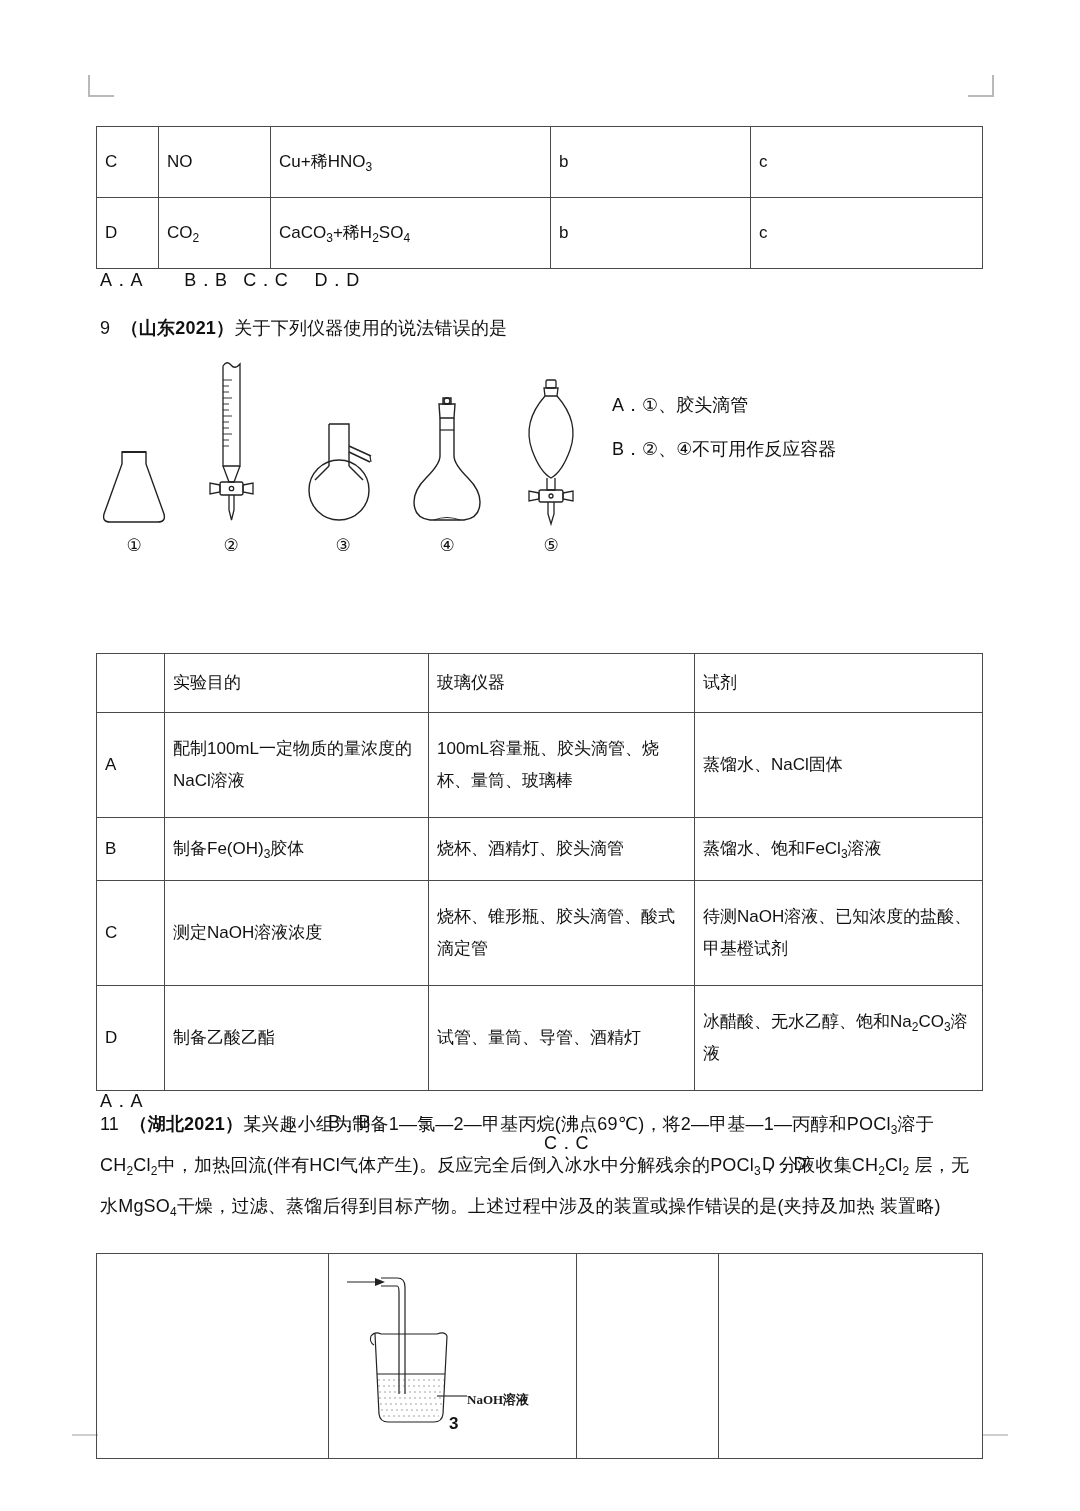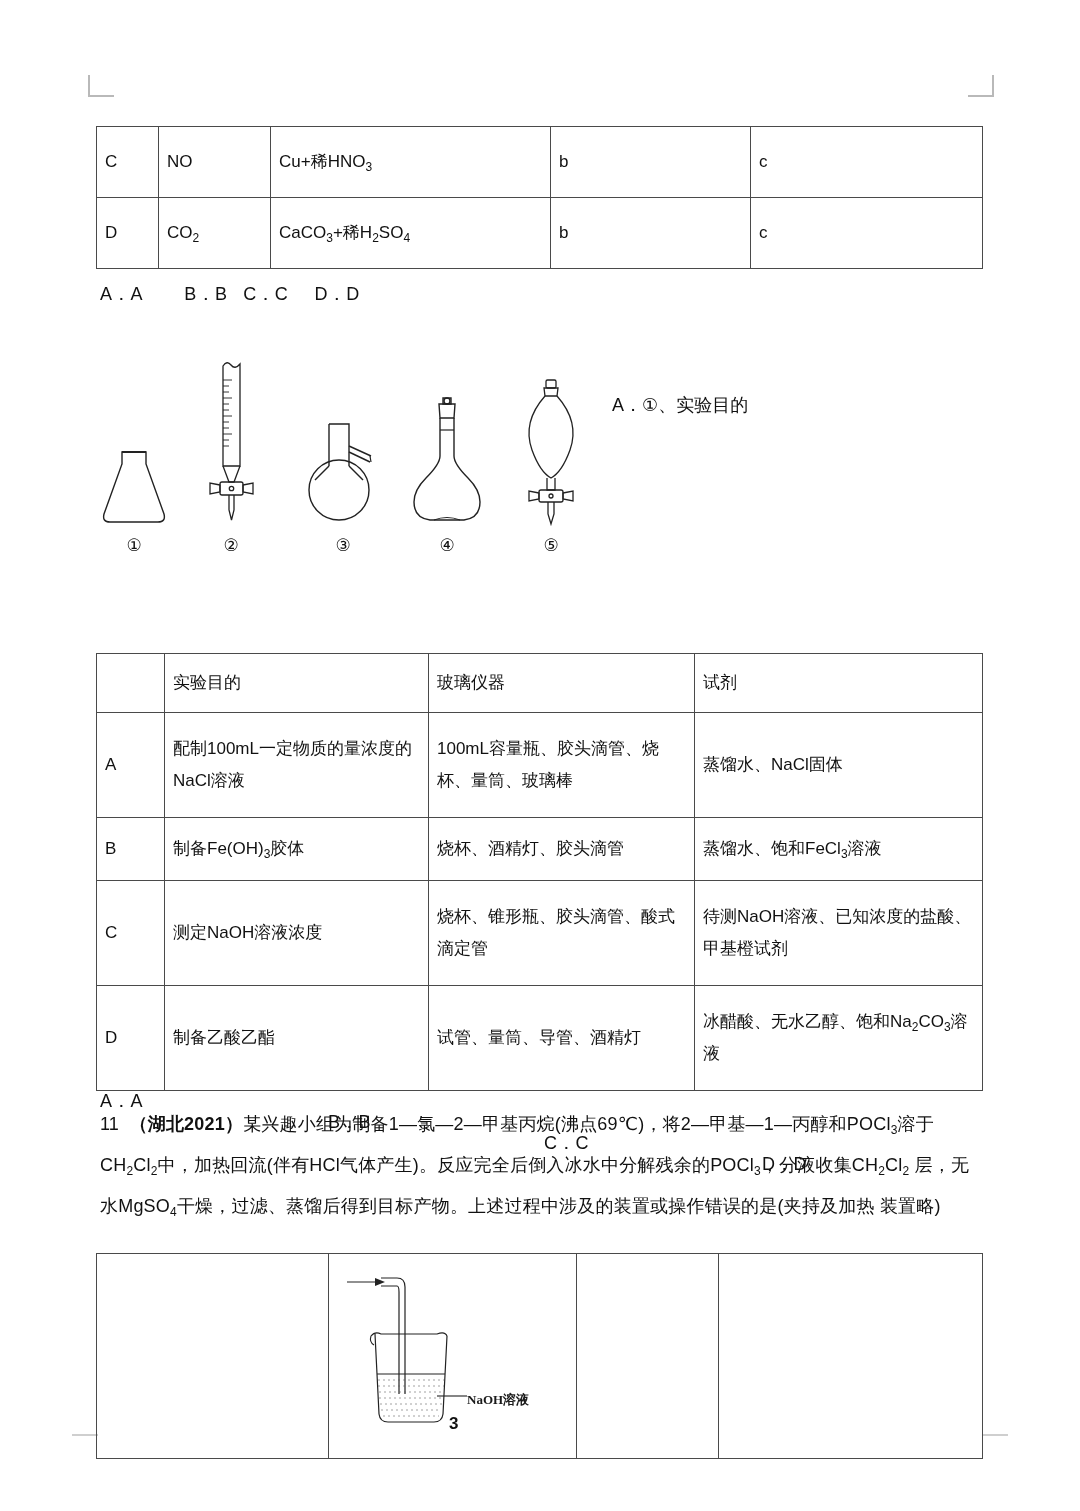--- a/index.html
+++ b/index.html
@@ -55,21 +55,21 @@
   #table-top { left: 96px; top: 126px; width: 886px; }
   #table-top td { height: 62px; }
 
   
   .opt-row {
     position: absolute;
     font-size: 18px;
     letter-spacing: 0.3px;
     white-space: pre;
   }
-  #opts-q8 { left: 100px; top: 282px; }
+  #opts-q8 { left: 100px; top: 268px; }
   #opts-q10 { left: 100px; top: 1068px; width: 886px; }
   #opts-q10 .opt { position: absolute; }
 
   
   .qstem {
     position: absolute;
     font-size: 18px;
     line-height: 39px;
     letter-spacing: 0.2px;
   }
@@ -176,20 +176,24 @@
         <td class="cell-bottom">CO<sub>2</sub></td>
         <td class="cell-bottom">CaCO<sub>3</sub>+稀H<sub>2</sub>SO<sub>4</sub></td>
         <td class="cell-bottom">b</td>
         <td class="cell-top">c</td>
       </tr>
     </tbody>
   </table>
 
   <div class="opt-row" id="opts-q8">A．A        B．B   C．C     D．D</div>
 
+  <div class="qstem" id="q9-stem">
+    <span>9</span>&nbsp;
+    <b>（山东2021）</b><span>关于下列仪器使用的说法错误的是</span>
+  </div>
 
   <div id="apparatus">
 
     <div class="appa" style="left:0px; width:76px;">
       <svg width="76" height="78" viewBox="0 0 76 78" fill="none" stroke="#222" stroke-width="1.4">
         <path d="M26 4 L50 4 L50 16 L68 66 Q70 74 62 74 L14 74 Q6 74 8 66 L26 16 Z"></path>
         <path d="M26 4 L50 4" stroke-width="2"></path>
       </svg>
       <div class="appa-num">①</div>
     </div>
@@ -266,21 +270,22 @@
         <path d="M23 115 L13 113 L13 123 L23 121 Z"></path>
         <path d="M47 115 L57 113 L57 123 L47 121 Z"></path>
         <path d="M32 124 L32 136 L35 146 L38 136 L38 124"></path>
       </svg>
       <div class="appa-num">⑤</div>
     </div>
 
   </div>
 
   <div id="q9-choices">
-    <div>A．①、实验目的</div>
+    <div>A．①、胶头滴管</div>
+    <div>B．②、④不可用作反应容器</div>
   </div>
 
 
   <table class="doc" id="table-q10">
     <colgroup>
       <col style="width:68px">
         <col style="width:264px">
         <col style="width:266px">
         <col style="width:288px">
     </colgroup>

